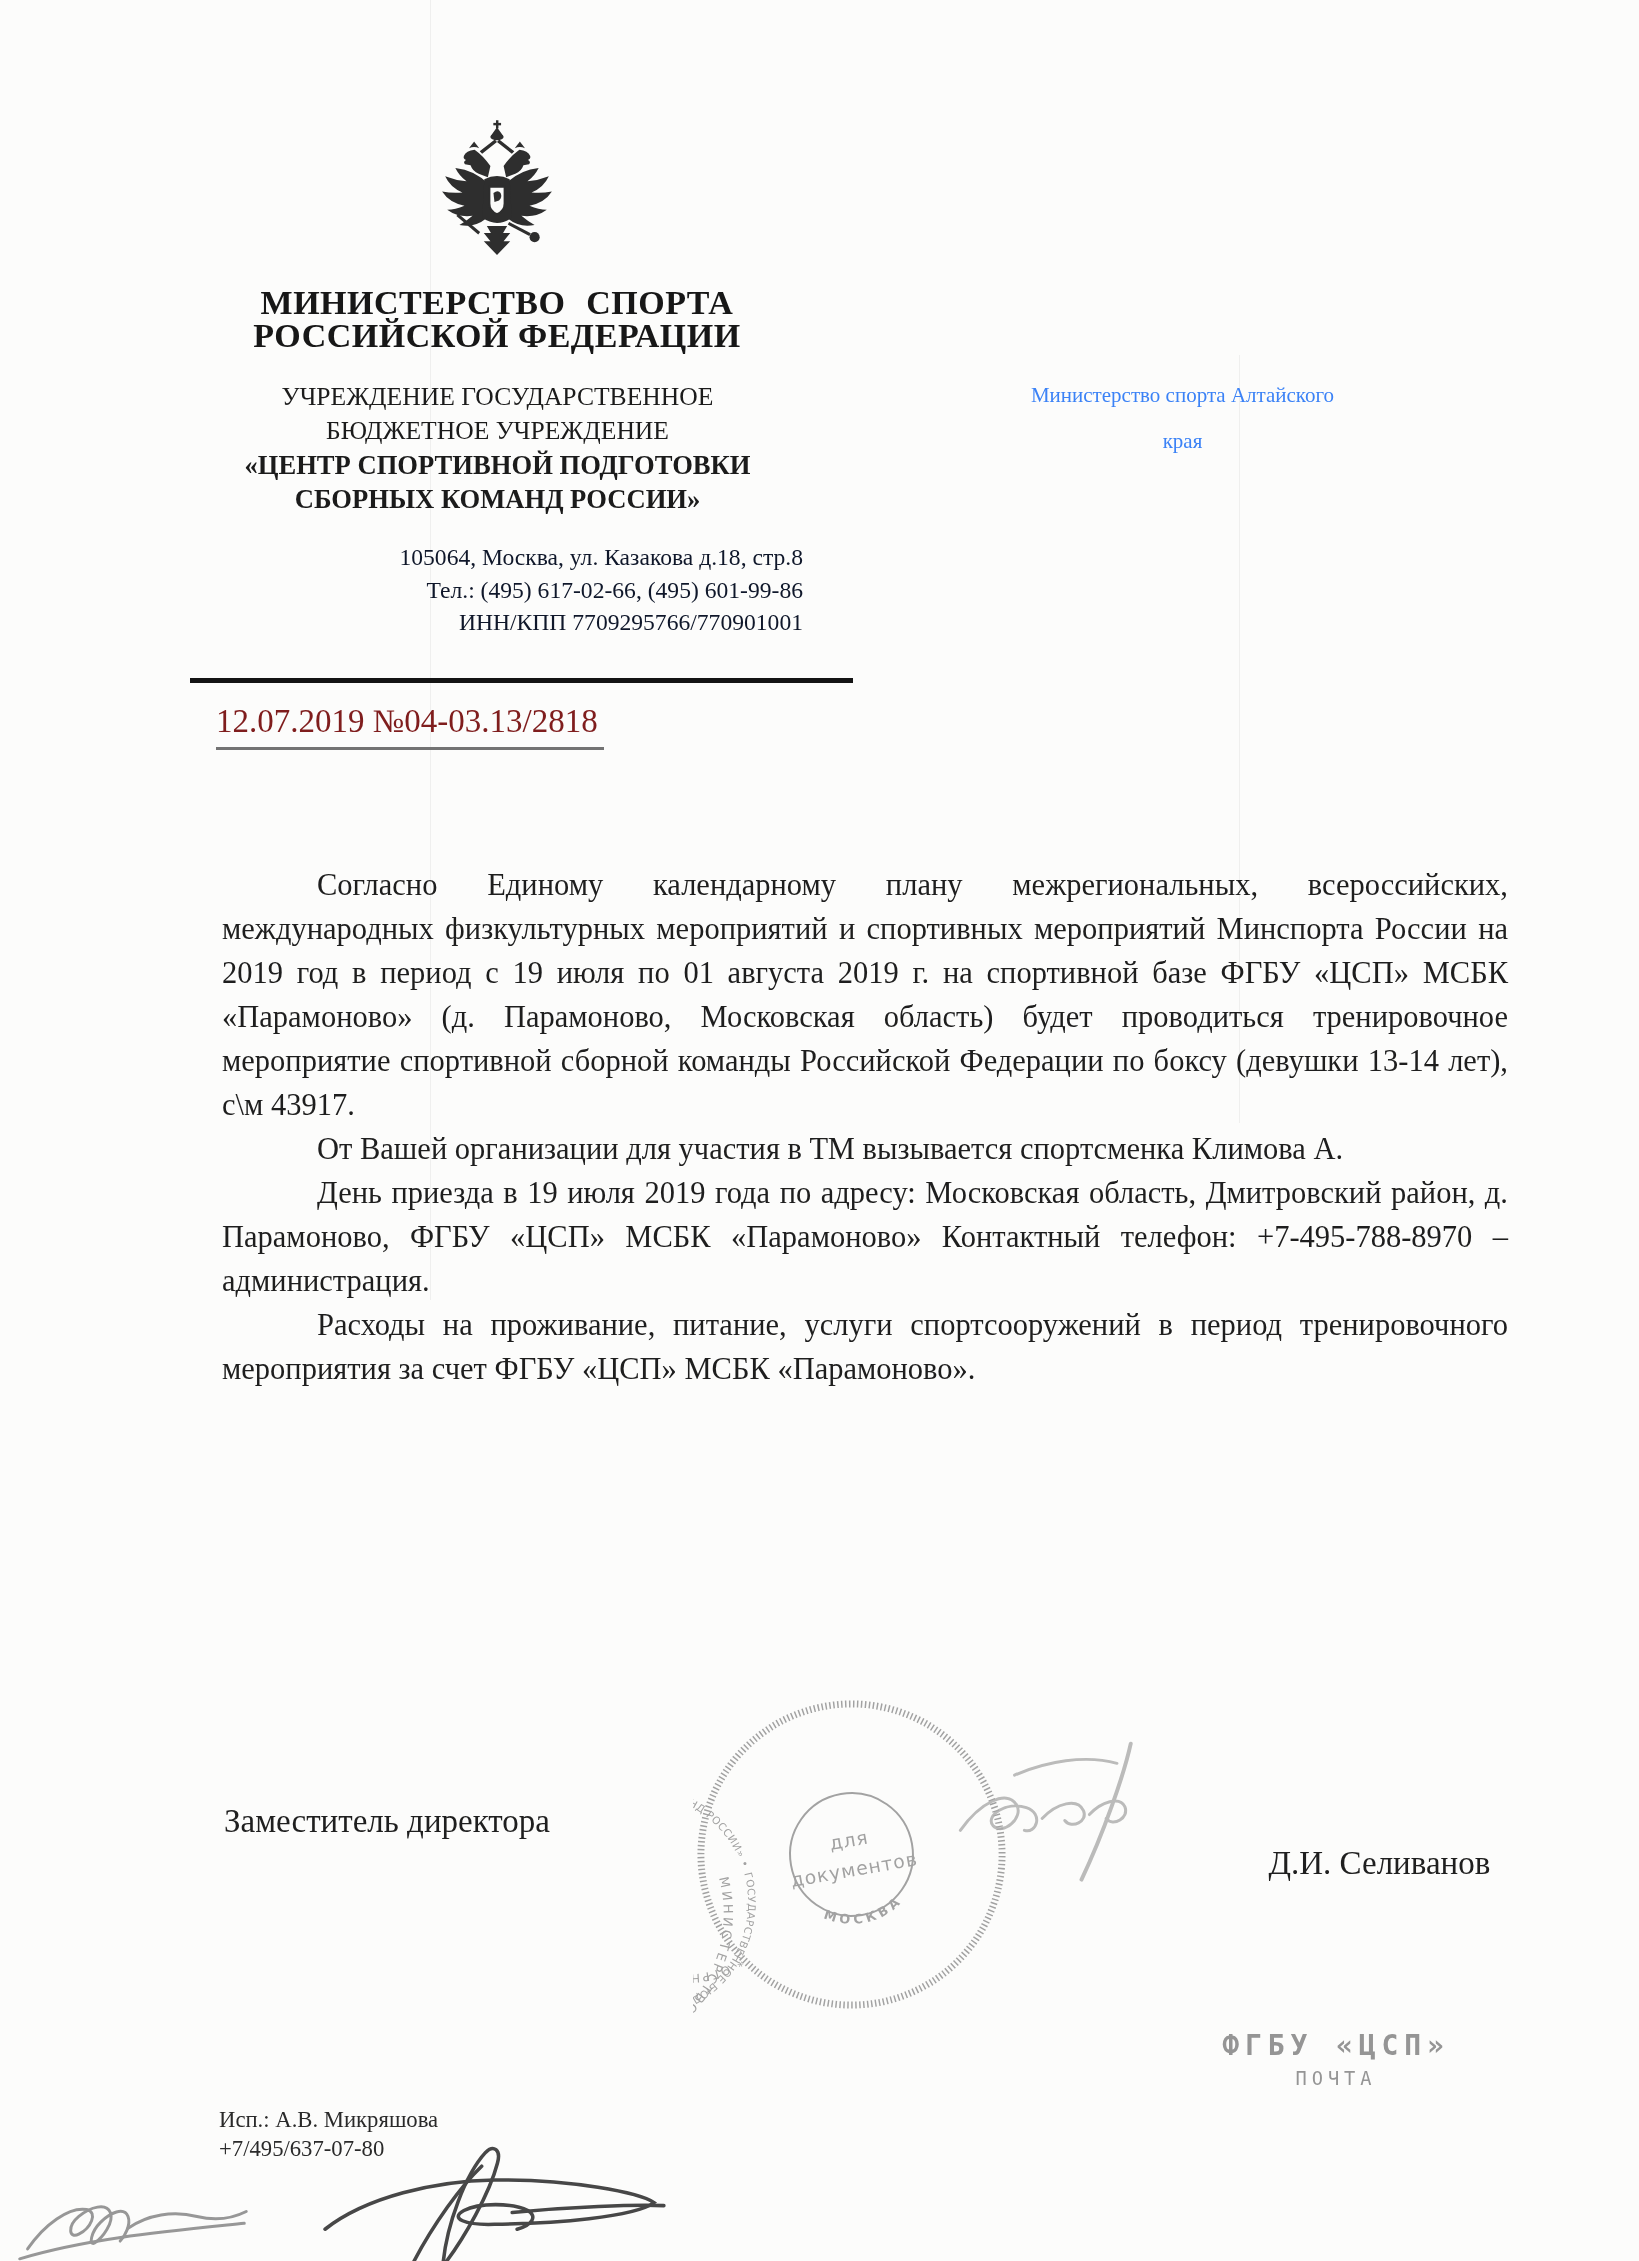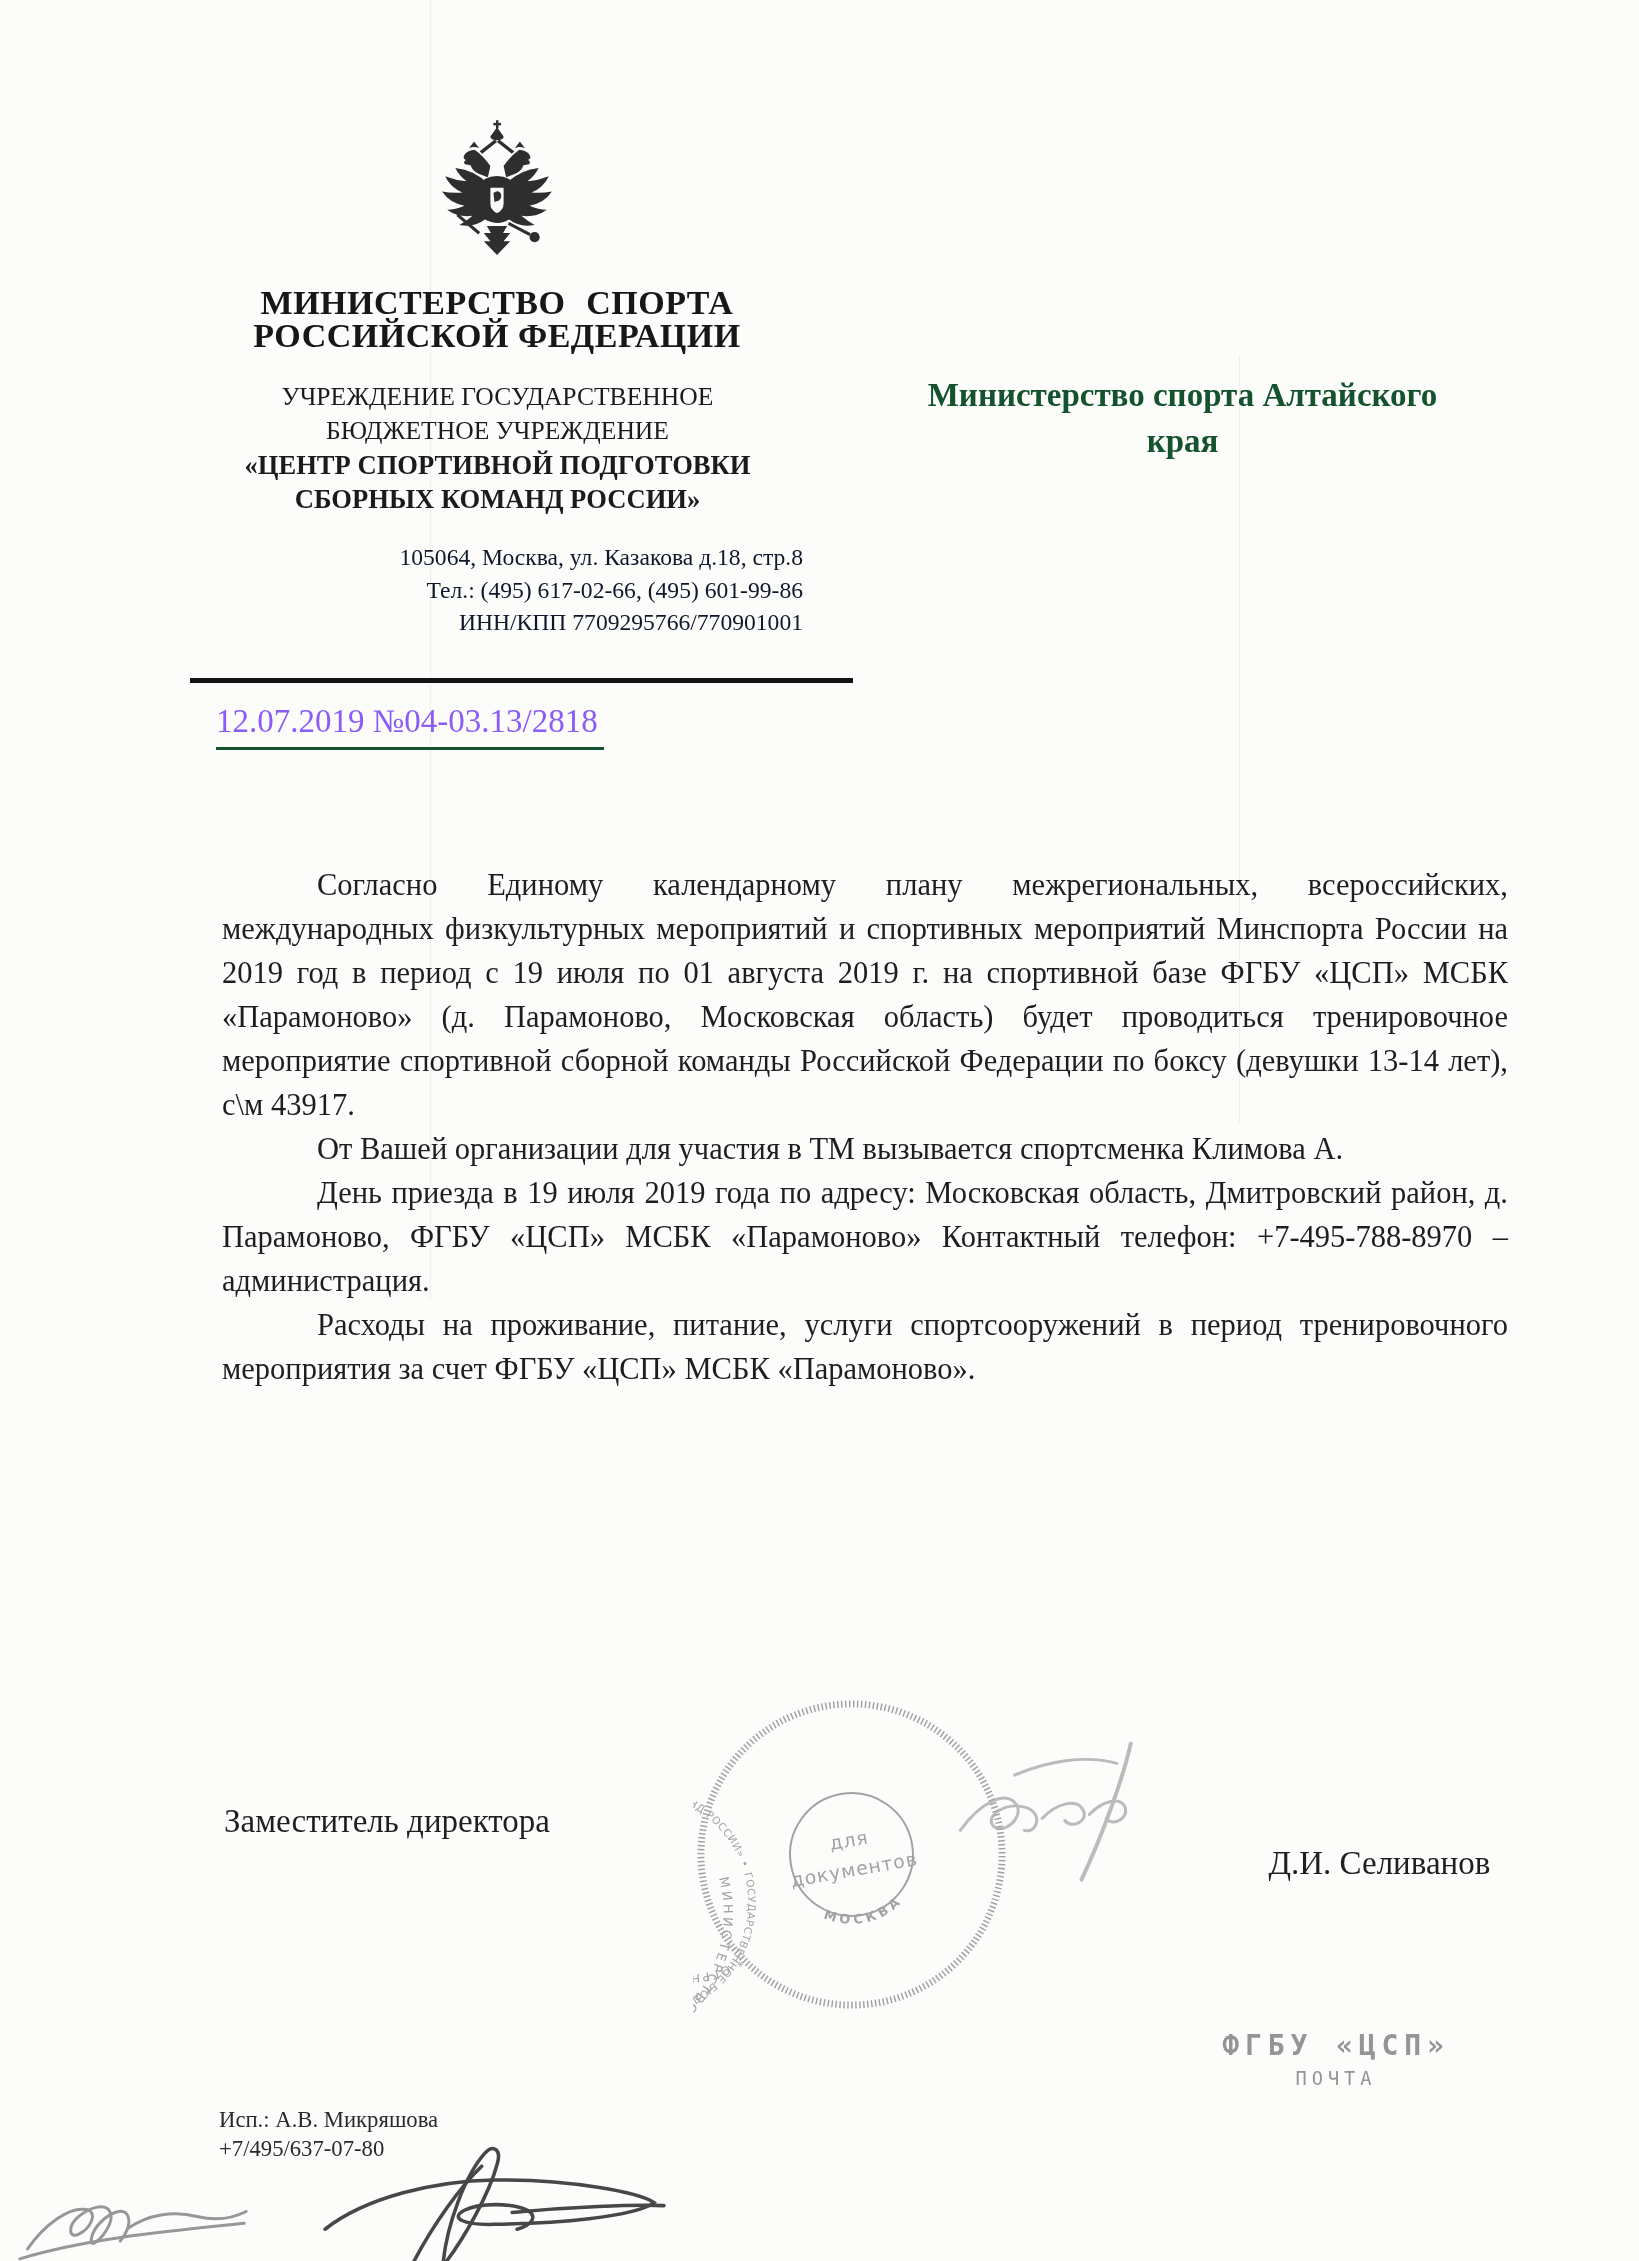--- a/index.html
+++ b/index.html
@@ -21,27 +21,27 @@
     position:absolute;left:192px;top:380px;width:611px;
     text-align:center;font-size:25.6px;line-height:34px;color:#1b1b1b;
   }
   .org-block .b{font-weight:bold;font-size:26.6px;}
   .addr-block{
     position:absolute;left:192px;top:541px;width:611px;
     text-align:right;font-size:23.6px;line-height:32.5px;color:#0f172a;
   }
   .recipient{
     position:absolute;left:887px;top:372px;width:591px;
-    text-align:center;font-size:33px;line-height:46px;color:#14532d;font-weight:bold;
+    text-align:center;font-size:21px;line-height:46px;color:#3b82f6;
   }
   .rule{position:absolute;left:190px;top:678px;width:663px;height:4.9px;background:#141414;}
   .ref-line{
     position:absolute;left:216px;top:703px;
-    font-size:33px;color:#8b5cf6;
-    border-bottom:3px solid #14532d;padding:0 5.9px 6.9px 0;
+    font-size:33px;color:#7f1d1d;
+    border-bottom:3px solid #737373;padding:0 5.9px 6.9px 0;
   }
   
   .body-text{
     position:absolute;left:222px;top:863px;width:1286px;
     font-size:30.5px;line-height:44px;text-align:justify;color:#1e1e1e;
   }
   .body-text p{margin:0;text-indent:95px;}
   
   .sign-row{position:absolute;left:222px;top:1803px;width:1286px;height:44px;font-size:33px;}
   .sign-pos{position:absolute;left:2px;top:0;}

